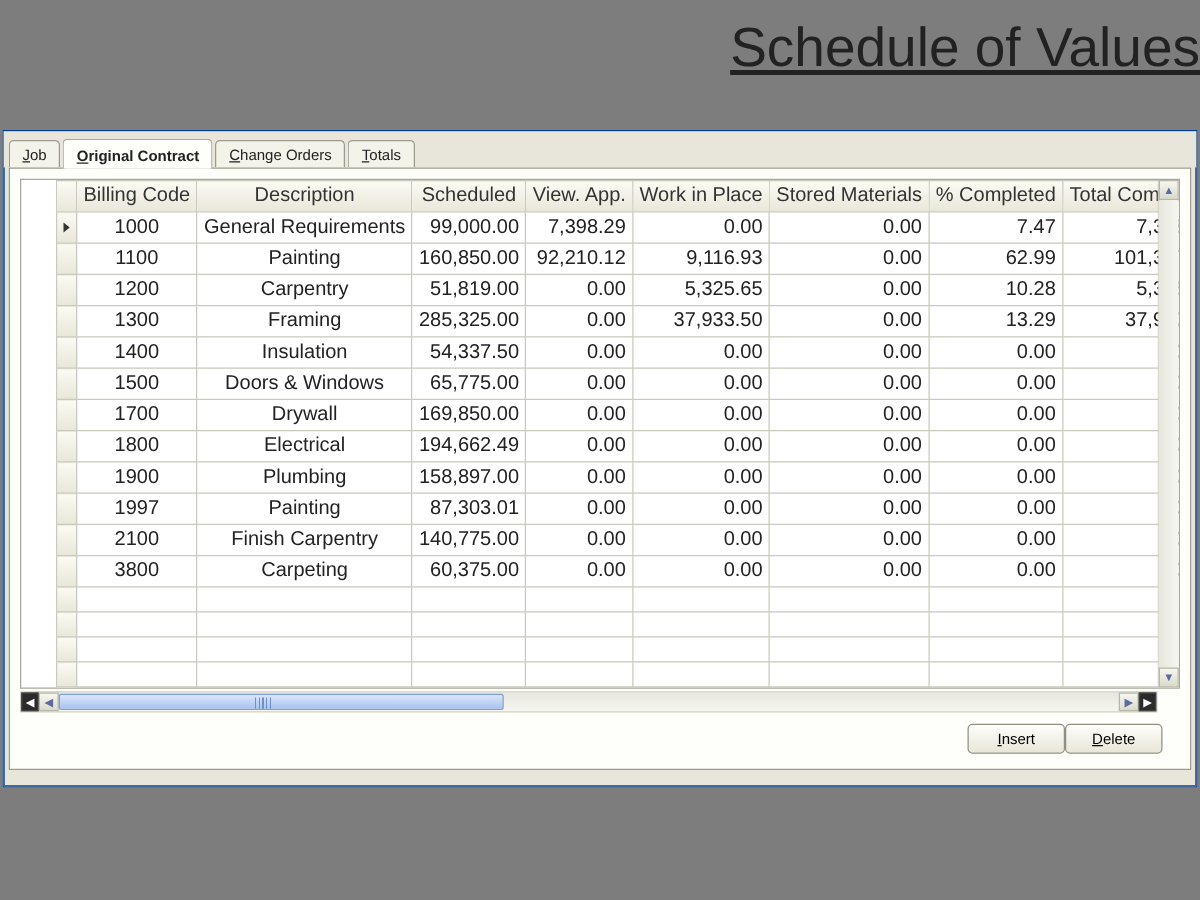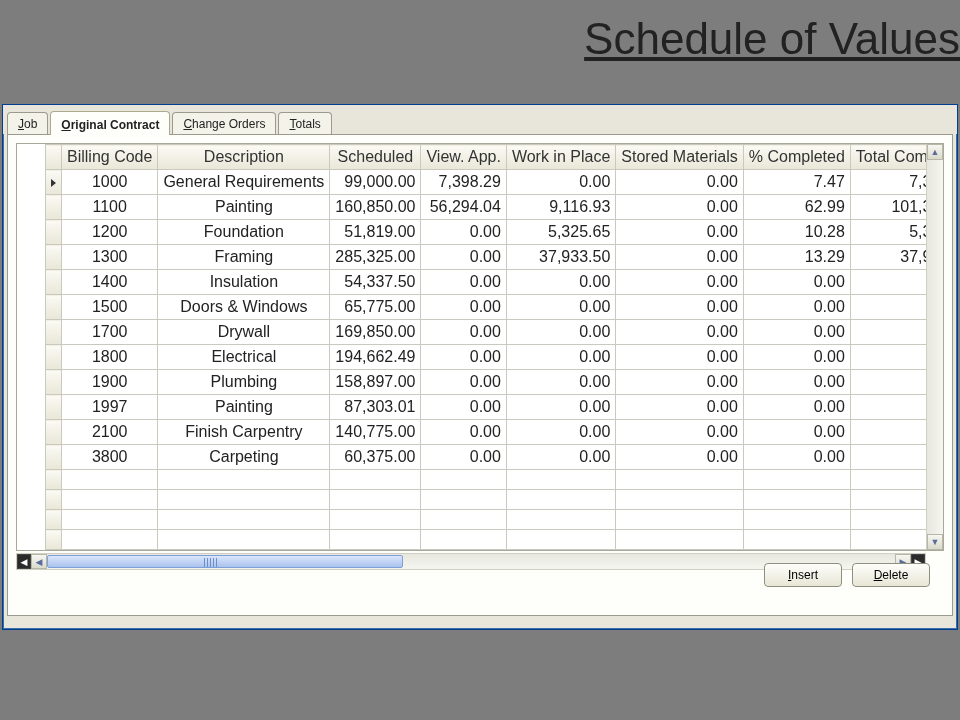--- a/index.html
+++ b/index.html
@@ -179,22 +179,22 @@
     background: linear-gradient(#dbe6fb,#a9c2ef);
     border:1px solid #7e9fd8;
     border-radius:2px;
   }
   .hscroll .thumb::after{
     content:"";position:absolute;left:44%;top:2px;width:14px;height:9px;
     background:repeating-linear-gradient(to right,#6d8fc9 0,#6d8fc9 1px,transparent 1px,transparent 3px);
   }
   .btn-row {
     position: absolute;
-    right: 22px; bottom: 28px;
-    display: flex; gap: 10px;
+    right: 22px; bottom: 12px;
+    display: flex; gap: 0;
   }
   .btn {
     min-width: 78px;
     padding: 4px 14px;
     font-size: 12px;
     background: linear-gradient(#fefefb,#e8e6d6);
     border: 1px solid #8f8f80;
     border-radius: 4px;
     text-align: center;
     cursor: default;
@@ -242,30 +242,30 @@
                 <td class="num">0.00</td>
                 <td class="num">0.00</td>
                 <td class="num">7.47</td>
                 <td class="num">7,398.29</td>
               </tr>
               <tr>
                 <td class="rowhead"></td>
                 <td class="code">1100</td>
                 <td class="desc">Painting</td>
                 <td class="num">160,850.00</td>
-                <td class="num">56,294.04</td>
+                <td class="num">92,210.12</td>
                 <td class="num">9,116.93</td>
                 <td class="num">0.00</td>
                 <td class="num">62.99</td>
                 <td class="num">101,327.05</td>
               </tr>
               <tr>
                 <td class="rowhead"></td>
                 <td class="code">1200</td>
-                <td class="desc">Foundation</td>
+                <td class="desc">Carpentry</td>
                 <td class="num">51,819.00</td>
                 <td class="num">0.00</td>
                 <td class="num">5,325.65</td>
                 <td class="num">0.00</td>
                 <td class="num">10.28</td>
                 <td class="num">5,325.65</td>
               </tr>
               <tr>
                 <td class="rowhead"></td>
                 <td class="code">1300</td>

